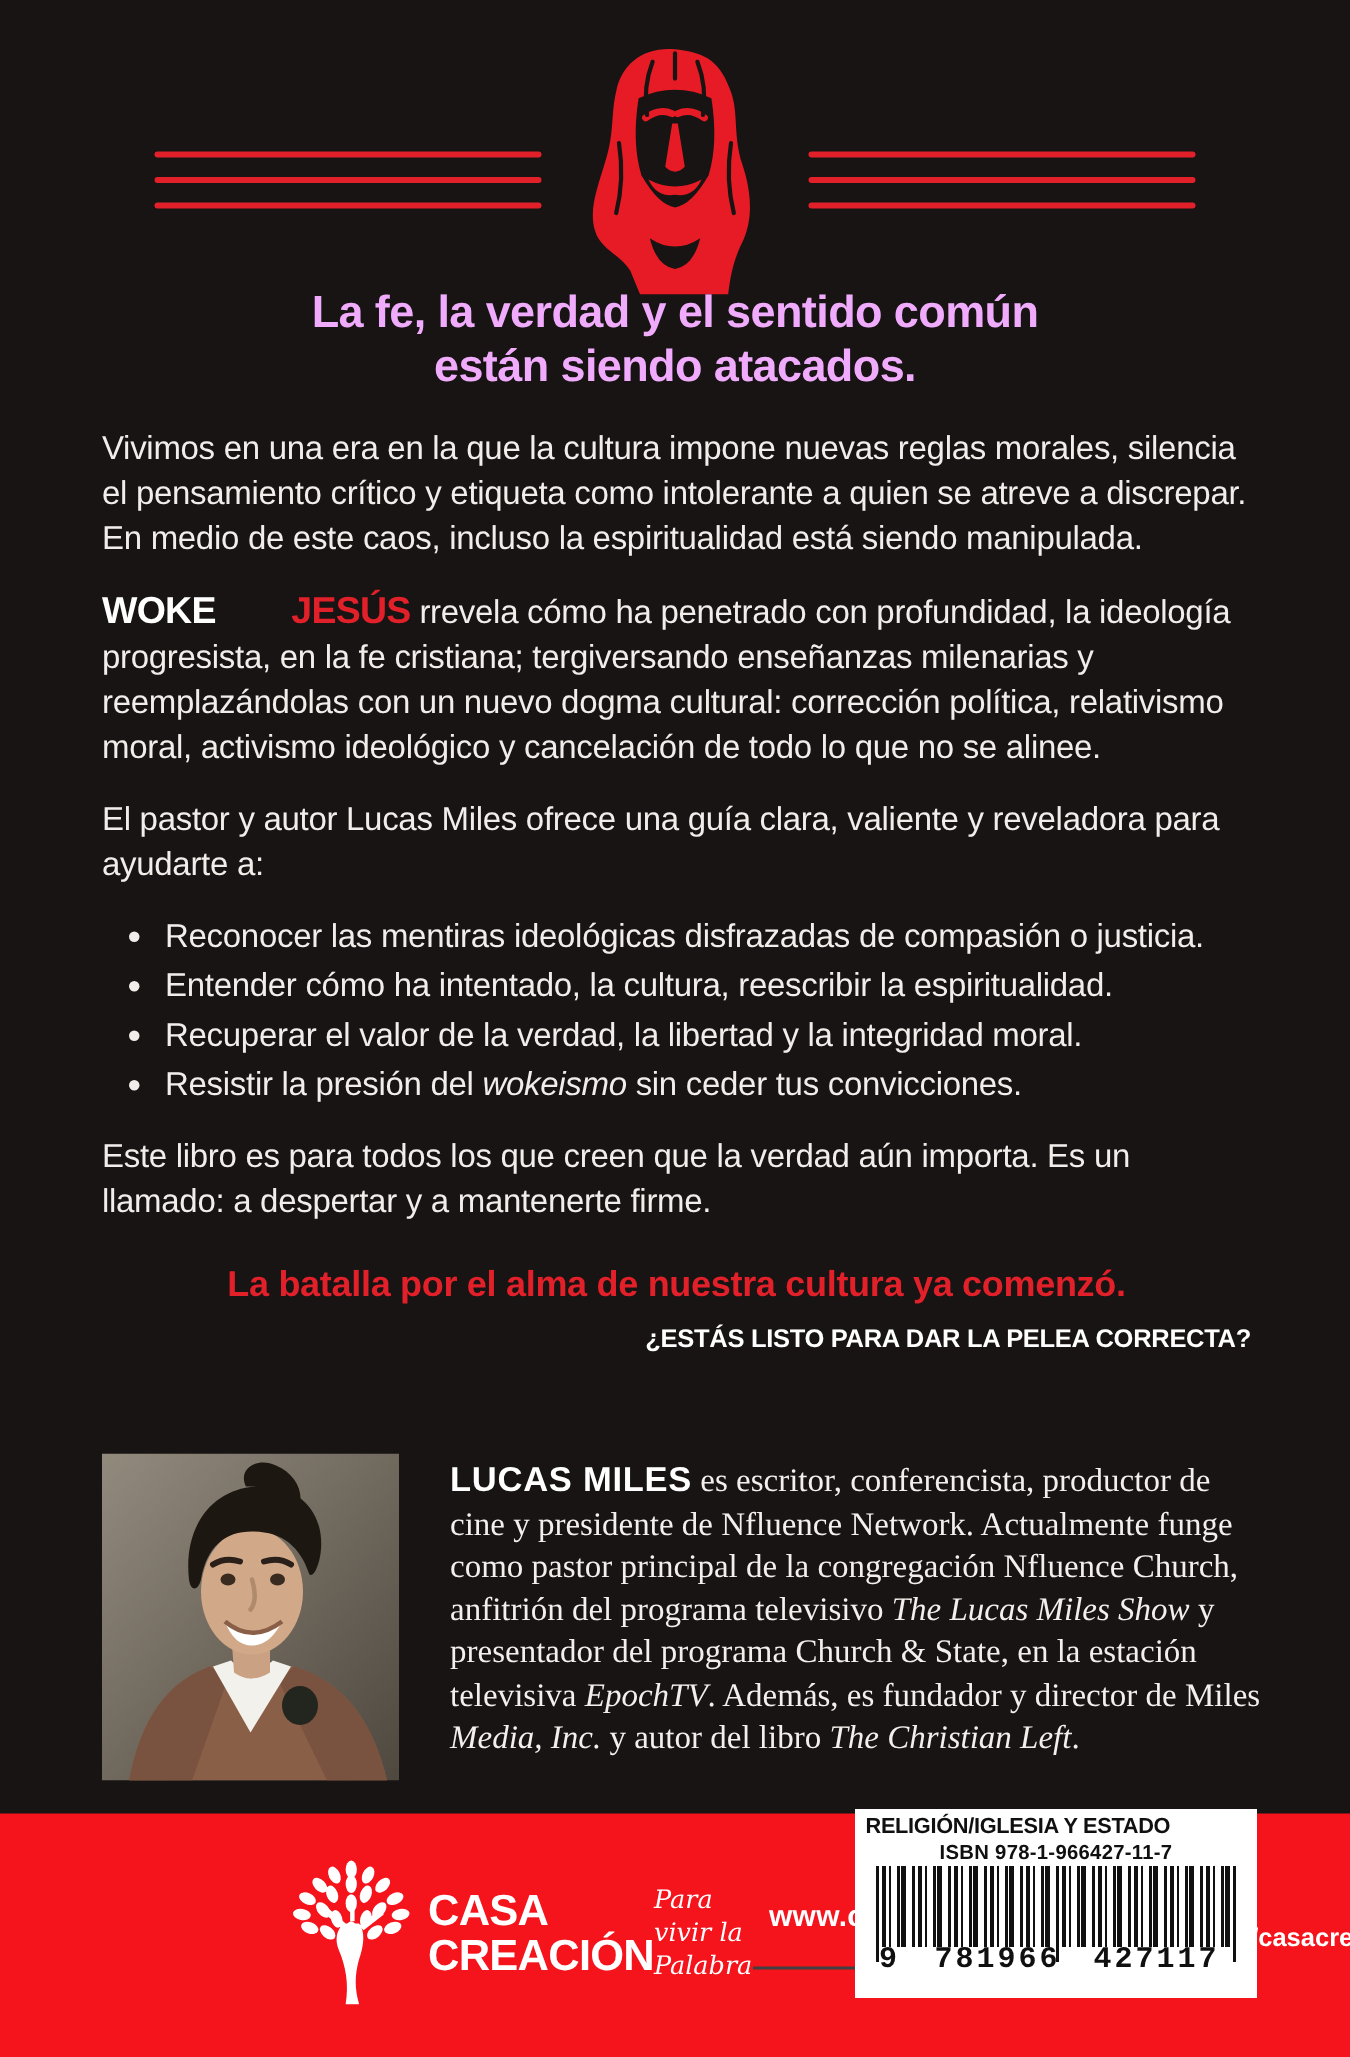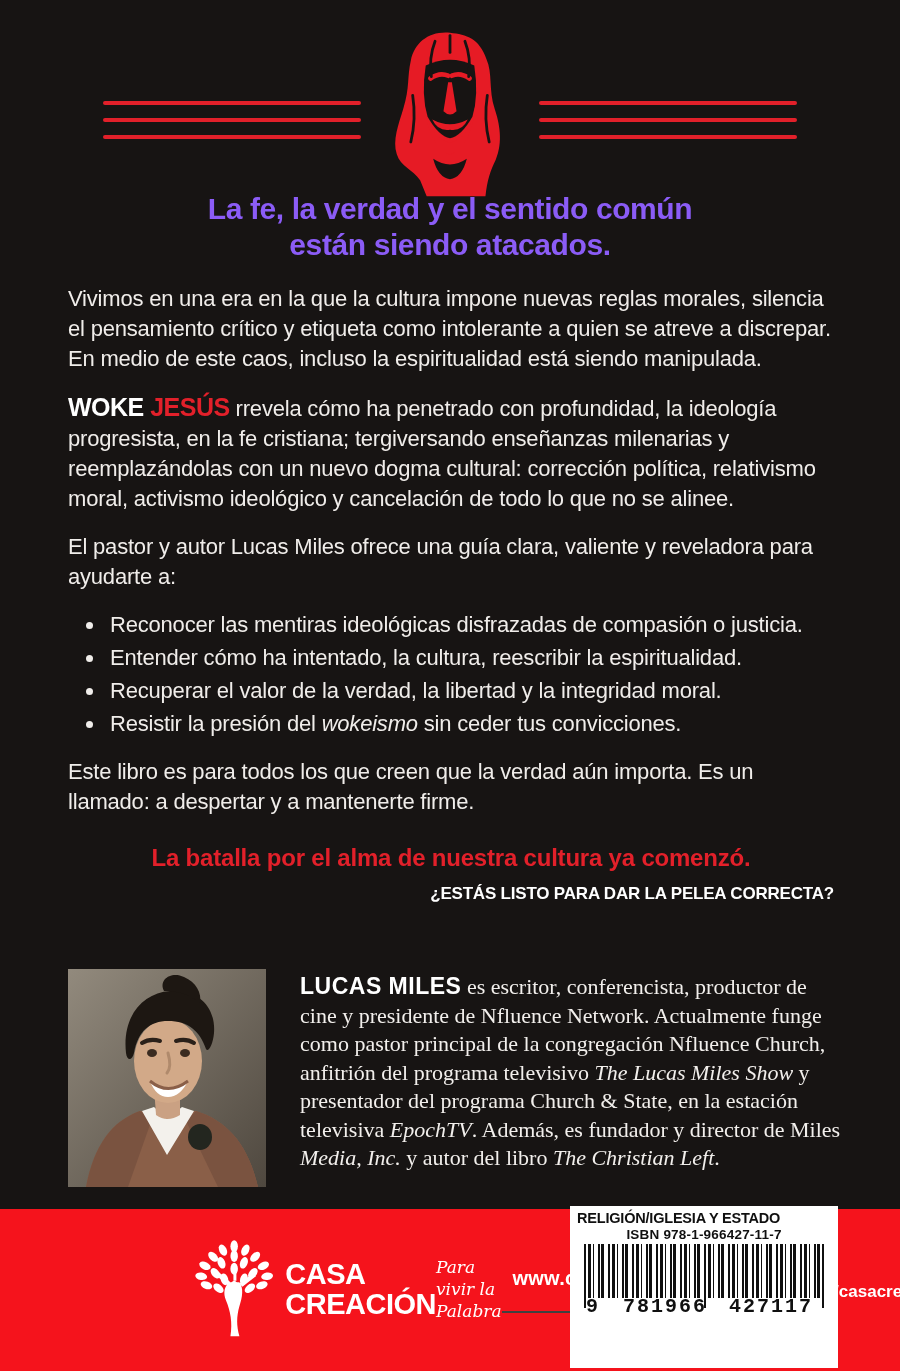--- a/index.html
+++ b/index.html
@@ -8,26 +8,26 @@
         font-family:"Liberation Sans",sans-serif;}
   
   .art{position:absolute;top:0;left:0;right:0;height:200px;}
   .rules{position:absolute;top:101px;width:258px;display:flex;flex-direction:column;gap:13px;}
   .rules.left{left:103px;}
   .rules.right{right:103px;}
   .rules i{display:block;height:4px;background:var(--accent-red,#d92129);border-radius:2px;}
   .jesus{position:absolute;left:50%;top:30px;transform:translateX(-50%);}
   
   .headline{position:absolute;top:191px;left:0;width:100%;margin:0;text-align:center;
-            font-size:30px;line-height:36px;font-weight:700;letter-spacing:-0.4px;color:#8b5cf6;}
+            font-size:30px;line-height:36px;font-weight:700;letter-spacing:-0.4px;color:#f0abfc;}
   
   .copy{position:absolute;top:284px;left:68px;width:766px;font-size:22px;line-height:30px;letter-spacing:-0.2px;}
   .copy p{margin:0 0 18px 0;}
   .seg-bold-white{font-weight:800;font-size:25px;letter-spacing:-0.5px;color:#ffffff;}
-  .seg-bold-red{font-weight:800;font-size:25px;letter-spacing:-0.5px;color:var(--accent-red,#e4232d);}
+  .seg-bold-red{font-weight:800;font-size:25px;letter-spacing:-0.5px;color:var(--accent-red,#e4232d);margin-left:44px;}
   .seg-italic{font-style:italic;margin-top:14px;}
   ul.benefits{margin:0 0 18px 22px;padding:0 0 0 16px;}
   ul.benefits li{margin:0 0 3px 0;padding-left:4px;}
   .cta-red{color:var(--accent-red,#e4232d);font-weight:800;text-align:center;font-size:24px;
            margin:26px 0 6px 0 !important;letter-spacing:-0.2px;}
   .cta-white{color:#fff;font-weight:700;text-align:right;font-size:17px;margin:0 !important;letter-spacing:-0.2px;}
   
   .author{position:absolute;top:969px;left:68px;right:54px;display:flex;gap:34px;align-items:flex-start;}
   .photo{flex:none;display:block;}
   .bio{margin:3px 0 0 0;font-family:"Liberation Serif",serif;font-size:22px;line-height:28.5px;color:#f2efec;}
@@ -35,21 +35,21 @@
   
   .band{position:absolute;left:0;right:0;top:1209px;bottom:0;background:var(--band-red,#f5131c);color:#fff;}
   .logo-cluster{position:absolute;left:193px;top:20px;display:flex;align-items:center;gap:10px;}
   .logo-text{display:flex;flex-direction:row;align-items:center;}
   .pub-name{font-size:29px;font-weight:800;letter-spacing:-0.5px;line-height:30px;}
   .tagline{font-family:"DejaVu Serif",serif;font-style:italic;font-size:17px;line-height:22px;}
   .website{font-size:20px;font-weight:700;letter-spacing:0.2px;line-height:24px;
            border-bottom:2px solid #404040;padding-bottom:21px;width:100%;text-align:center;}
   .social-row{display:flex;align-items:center;gap:7px;margin-top:6px;font-size:17px;font-weight:700;}
   
-  .barcode-box{position:absolute;left:570px;top:-3px;width:268px;height:162px;background:#ffffff;color:#101010;}
+  .barcode-box{position:absolute;left:570px;top:-3px;width:268px;height:126px;background:#ffffff;color:#101010;}
   .bc-category{font-size:14.5px;font-weight:700;letter-spacing:-0.2px;padding:4px 0 0 7px;white-space:nowrap;}
   .bc-isbn{font-size:13.5px;font-weight:700;text-align:center;margin-top:1px;letter-spacing:0.2px;}
   .bars-wrap{position:relative;margin:2px 14px 0 14px;}
   .bars{height:54px;background:repeating-linear-gradient(90deg,
         #101010 0 2px,#fff 2px 4px,#101010 4px 7px,#fff 7px 9px,#101010 9px 10px,
         #fff 10px 14px,#101010 14px 16px,#fff 16px 17px,#101010 17px 20px,#fff 20px 24px);}
   .guard{position:absolute;top:0;width:2px;height:64px;background:#101010;}
   .guard.g1{left:0;}
   .guard.g2{left:50%;}
   .guard.g3{right:0;}

